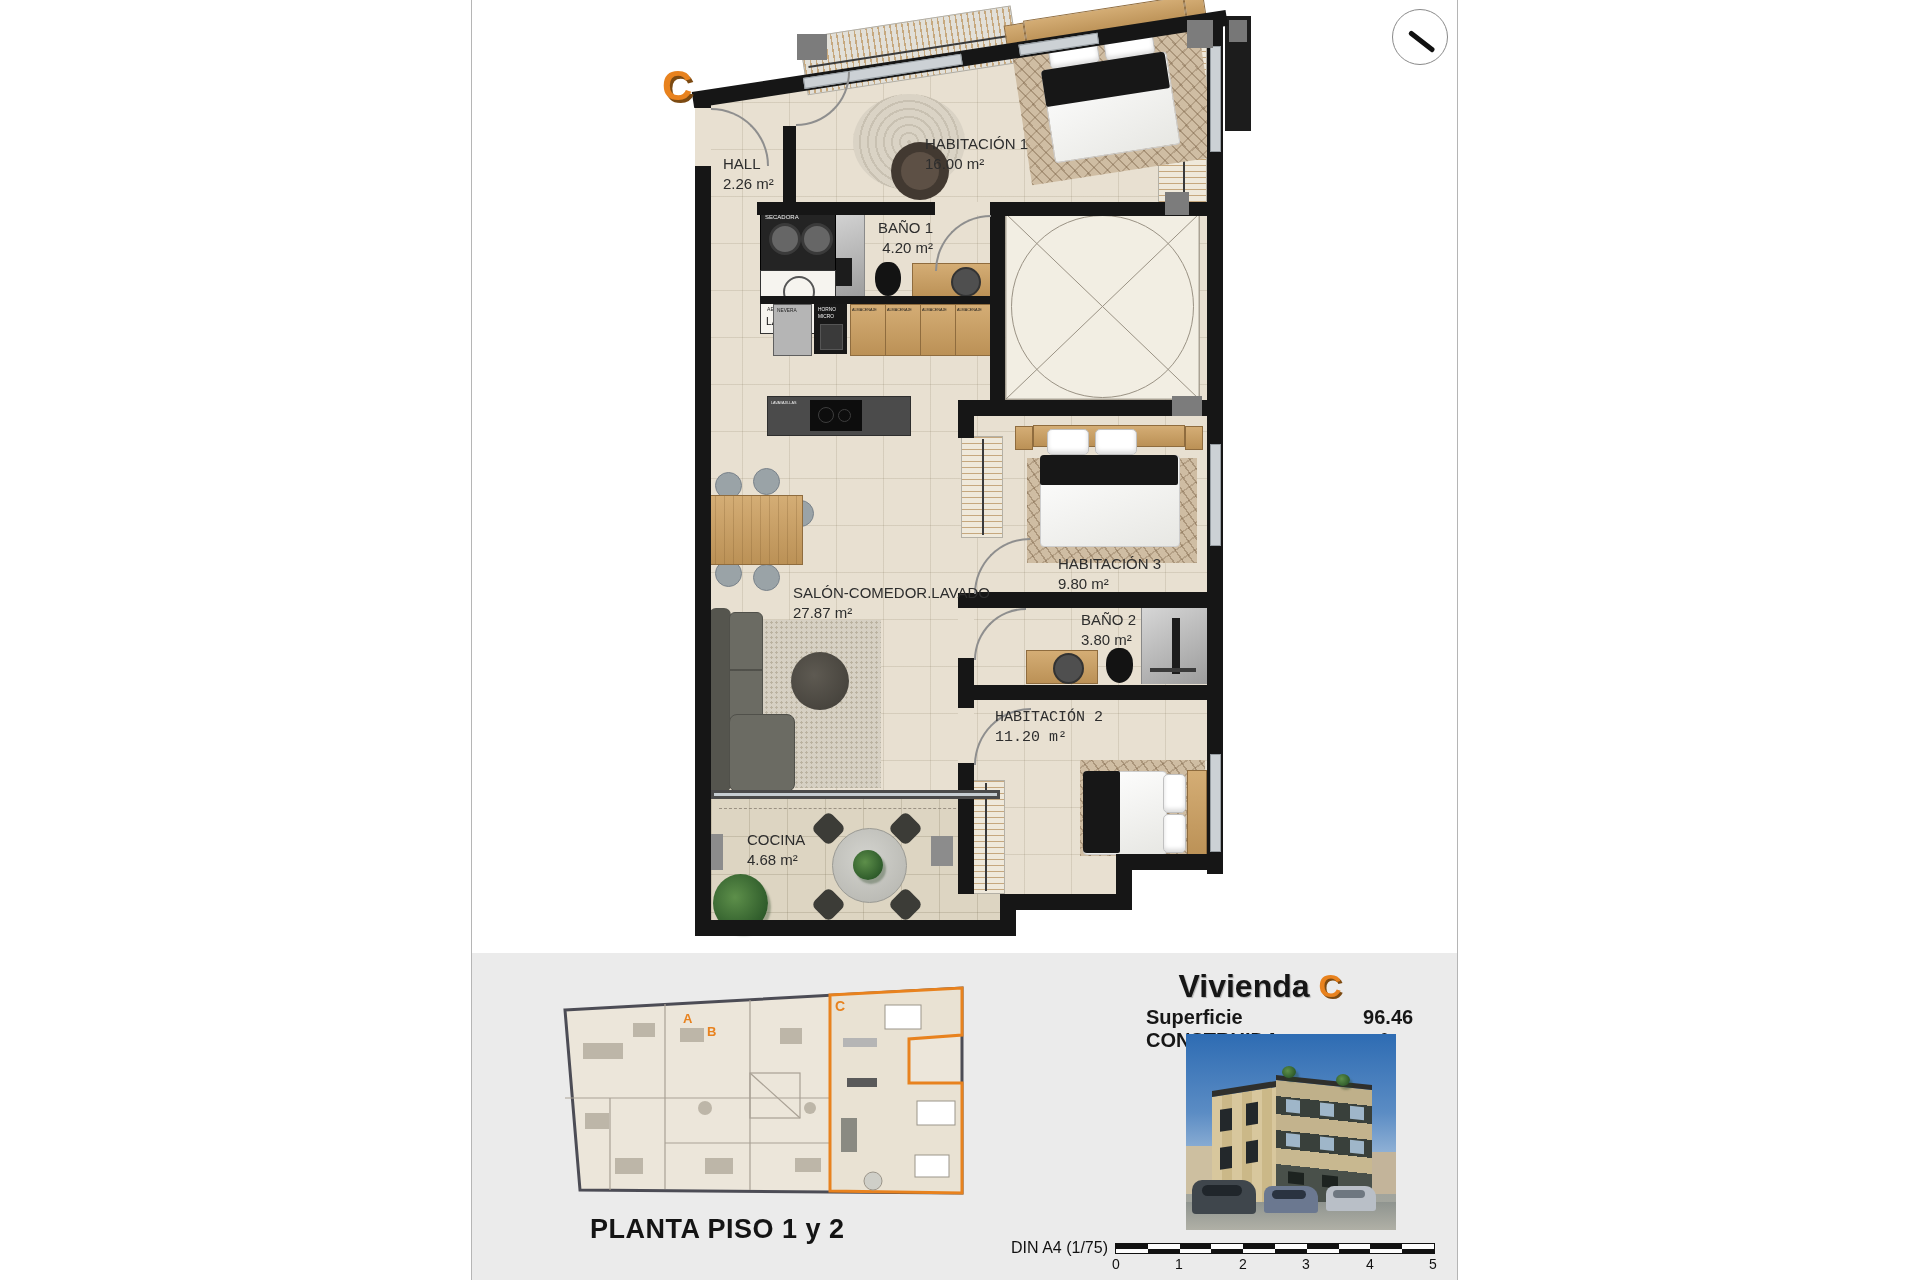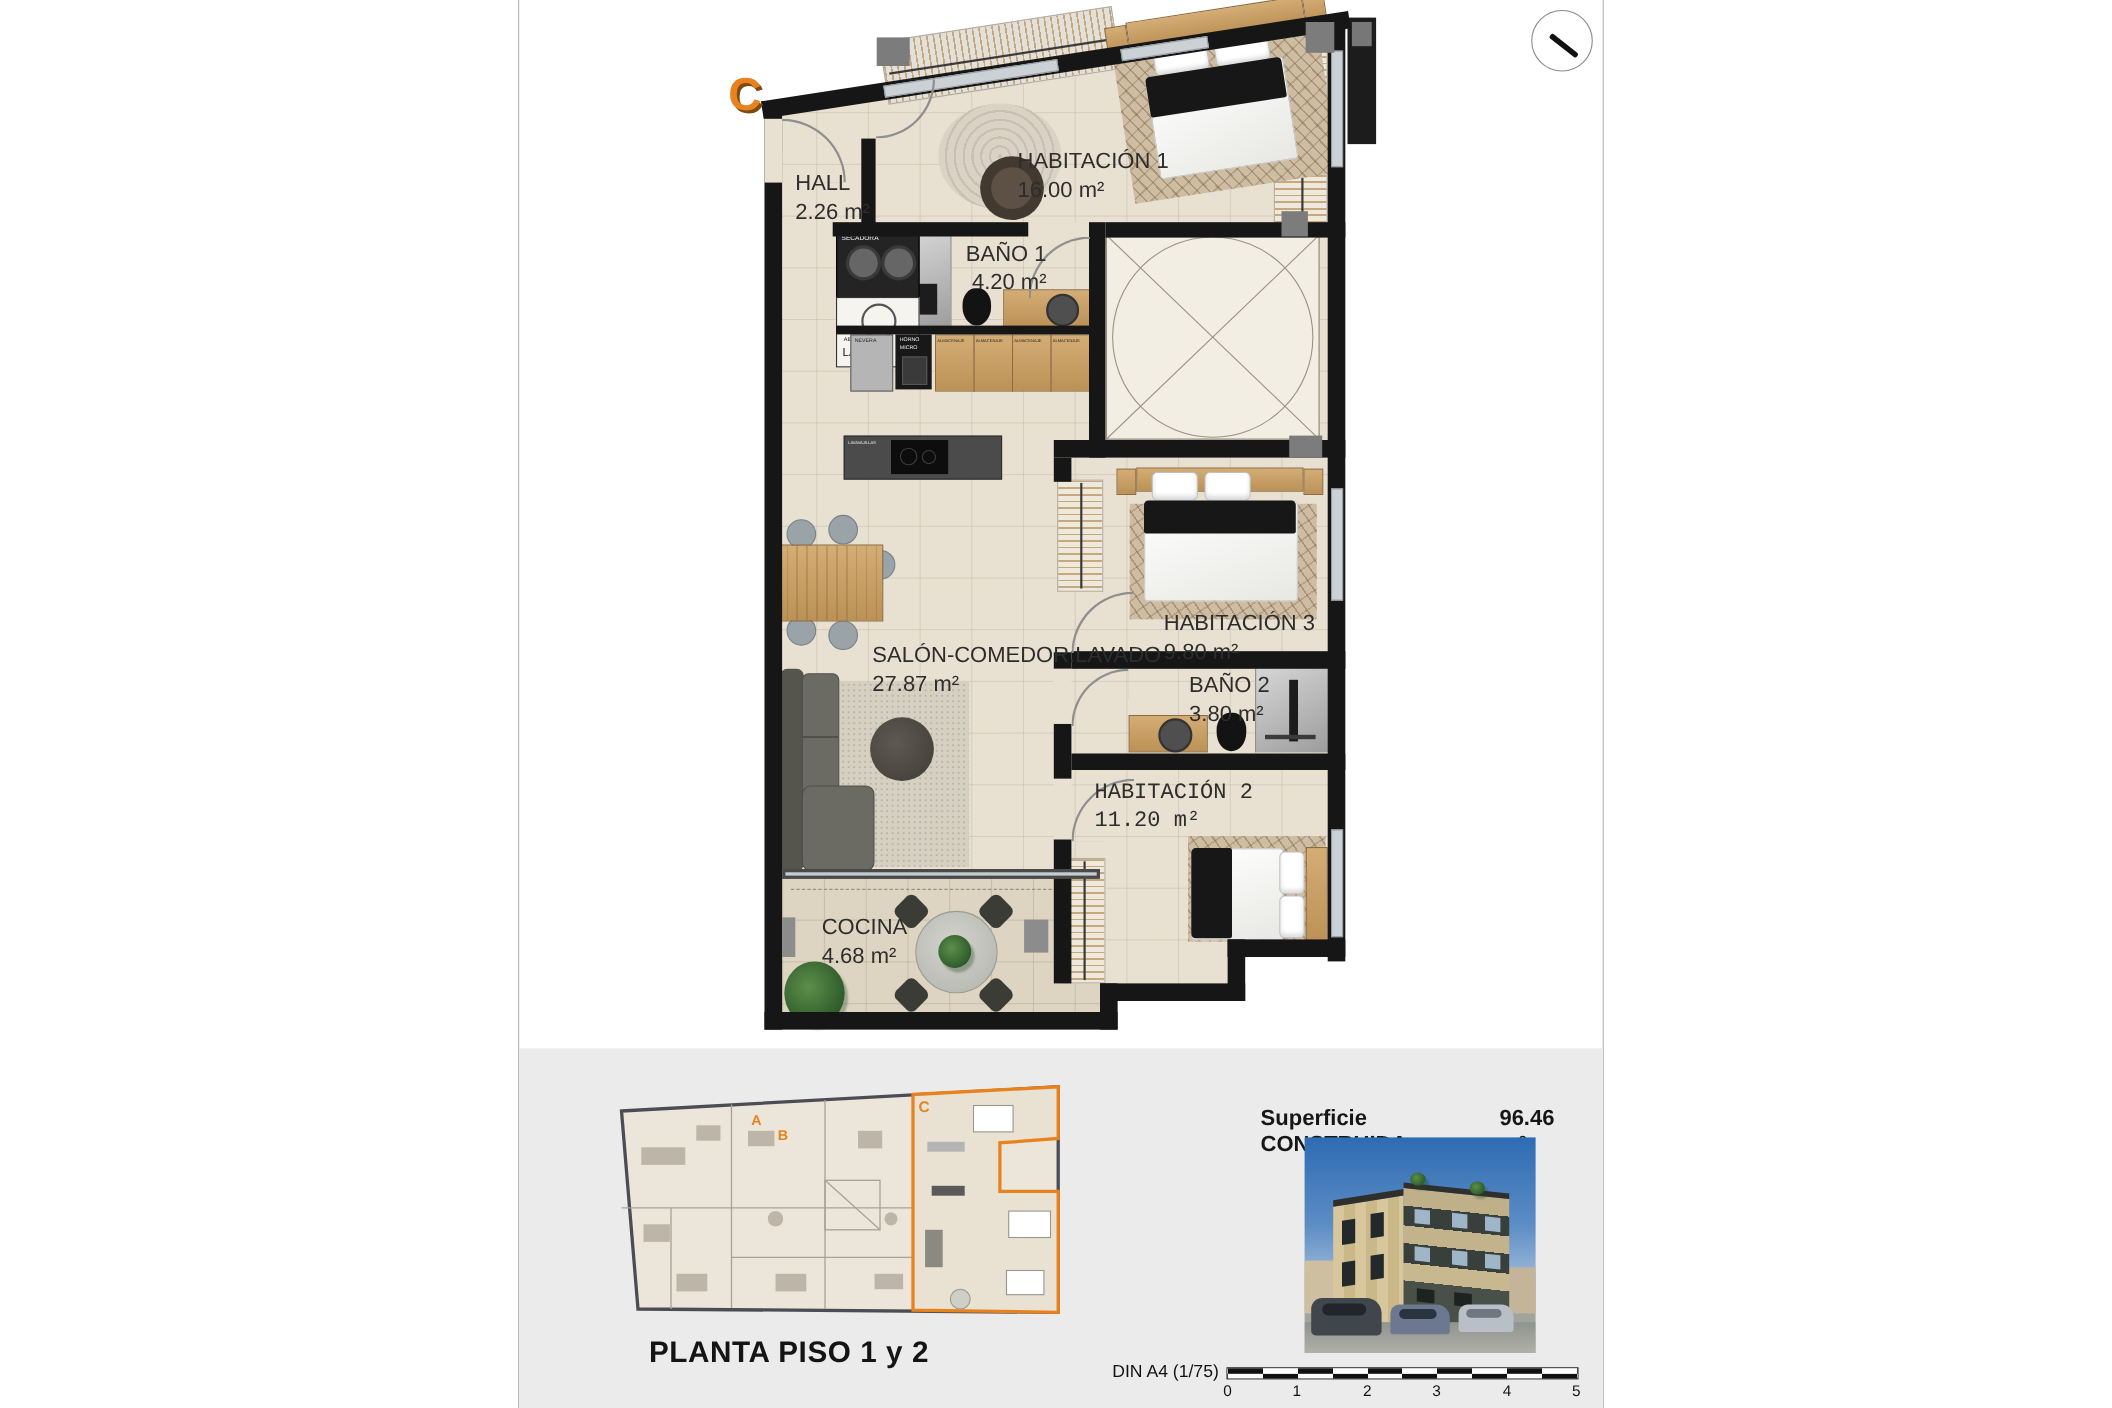--- a/index.html
+++ b/index.html
@@ -23,21 +23,21 @@
          background-size:38px 38px;}
   .wall{position:absolute;background:#161616;z-index:24;}
   .win-v{position:absolute;left:3px;width:9px;background:#ccd1d5;border:1px solid #969da2;z-index:25;}
   .win-h{position:absolute;top:3px;height:9px;background:#ccd1d5;border:1px solid #969da2;z-index:25;}
   .pillar{position:absolute;background:#7c7c7c;z-index:25;}
   .gap{position:absolute;background:#e8e0d1;z-index:26;}
   .arc{position:absolute;z-index:27;}
   .arc-tl{border-top:2px solid #8e8e8e;border-left:2px solid #8e8e8e;border-top-left-radius:100%;}
   .arc-tr{border-top:2px solid #8e8e8e;border-right:2px solid #8e8e8e;border-top-right-radius:100%;}
   .arc-br{border-bottom:2px solid #8e8e8e;border-right:2px solid #8e8e8e;border-bottom-right-radius:100%;}
-  .room-label{position:absolute;z-index:30;font-size:20px;color:#2d2d2d;line-height:1.32;white-space:nowrap;}
+  .room-label{position:absolute;z-index:30;font-size:15px;color:#2d2d2d;line-height:1.32;white-space:nowrap;}
   .room-label span{display:block;}
   .tinytxt{position:absolute;font-size:6px;color:#1d1d1d;line-height:1.15;z-index:22;white-space:nowrap;}
   .tinytxt.w{color:#f2f2f2;}
   .hanger-col{position:absolute;background-color:#efe9db;z-index:12;border:1px solid #b4b0a5;
       background-image:repeating-linear-gradient(180deg,#c6a87e 0 1.5px,transparent 1.5px 6px);}
   .hanger-row{position:absolute;background-color:#e2e0d9;z-index:12;border:1px solid #aeaaa0;
       background-image:repeating-linear-gradient(90deg,#c6a87e 0 1.5px,transparent 1.5px 6px);}
   .rail-v{position:absolute;top:2%;bottom:2%;left:50%;width:2px;background:#3a3a3a;}
   .rail-h{position:absolute;left:2%;right:2%;top:50%;height:2px;background:#3a3a3a;}
   .wood{background:linear-gradient(180deg,#d4ad75,#bb9156);border:1px solid #8f6c3e;}
@@ -350,20 +350,24 @@
         <rect x="292" y="95" width="30" height="9" fill="#5a5a5a"></rect>
       </g>
       <text x="128" y="40" font-size="13" font-weight="bold" fill="#e8821e" font-family="Liberation Sans, sans-serif">A</text>
       <text x="152" y="53" font-size="13" font-weight="bold" fill="#e8821e" font-family="Liberation Sans, sans-serif">B</text>
       <text x="280" y="28" font-size="14" font-weight="bold" fill="#e8821e" font-family="Liberation Sans, sans-serif">C</text>
     </svg>
   </div>
 
   <div id="planta-caption">PLANTA PISO 1 y 2</div>
 
+  <div id="vivienda-title">
+    <span>Vivienda</span>
+    <span class="c-orange">C</span>
+  </div>
   <div id="surface-row">
     <span>Superficie CONSTRUIDA</span>
     <span>96.46 m²</span>
   </div>
 
   <div id="building-photo">
     <div class="abs" style="left:-6px;top:112px;width:48px;height:48px;background:#cdbfa0;"></div>
     <div class="abs" style="left:168px;top:118px;width:46px;height:42px;background:#c3b49a;"></div>
     <div class="abs" style="left:26px;top:52px;width:64px;height:118px;background:repeating-linear-gradient(90deg,#d8c79d 0 10px,#cbb888 10px 20px);transform:skewY(-9deg);border-top:6px solid #2f2f2c;">
       <div class="abs" style="left:8px;top:14px;width:12px;height:22px;background:#23282b;"></div>

